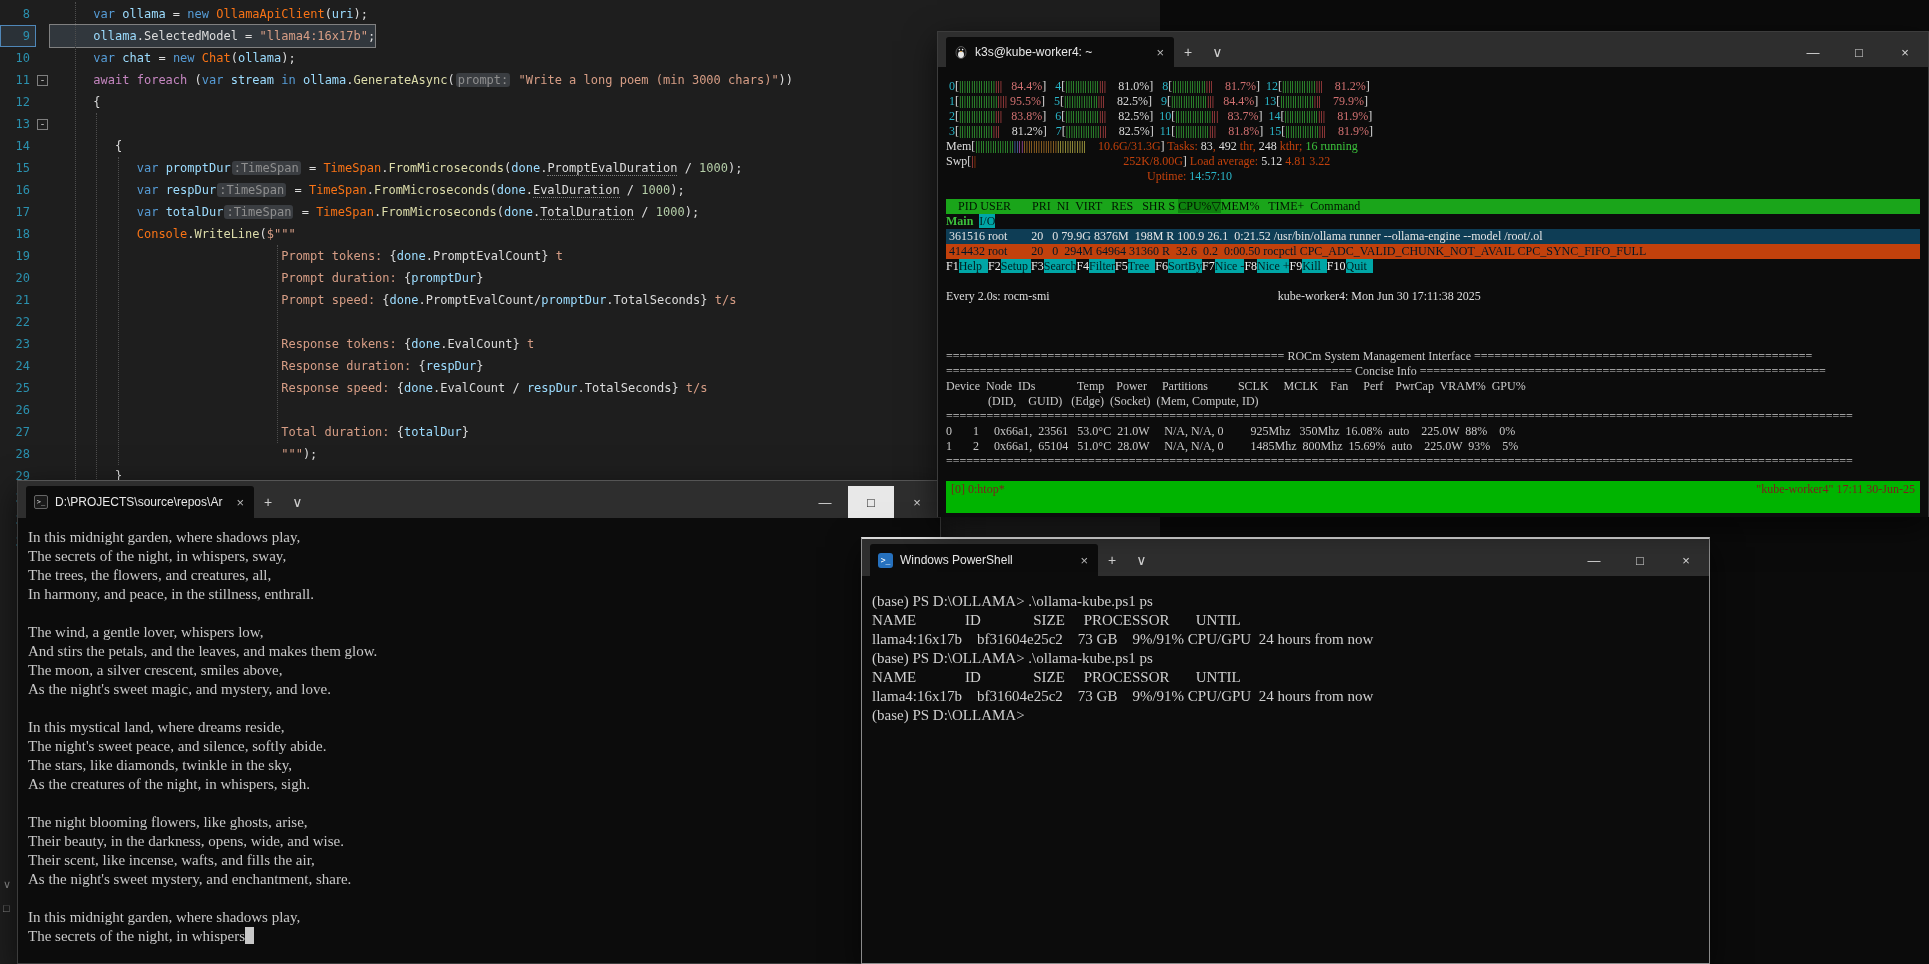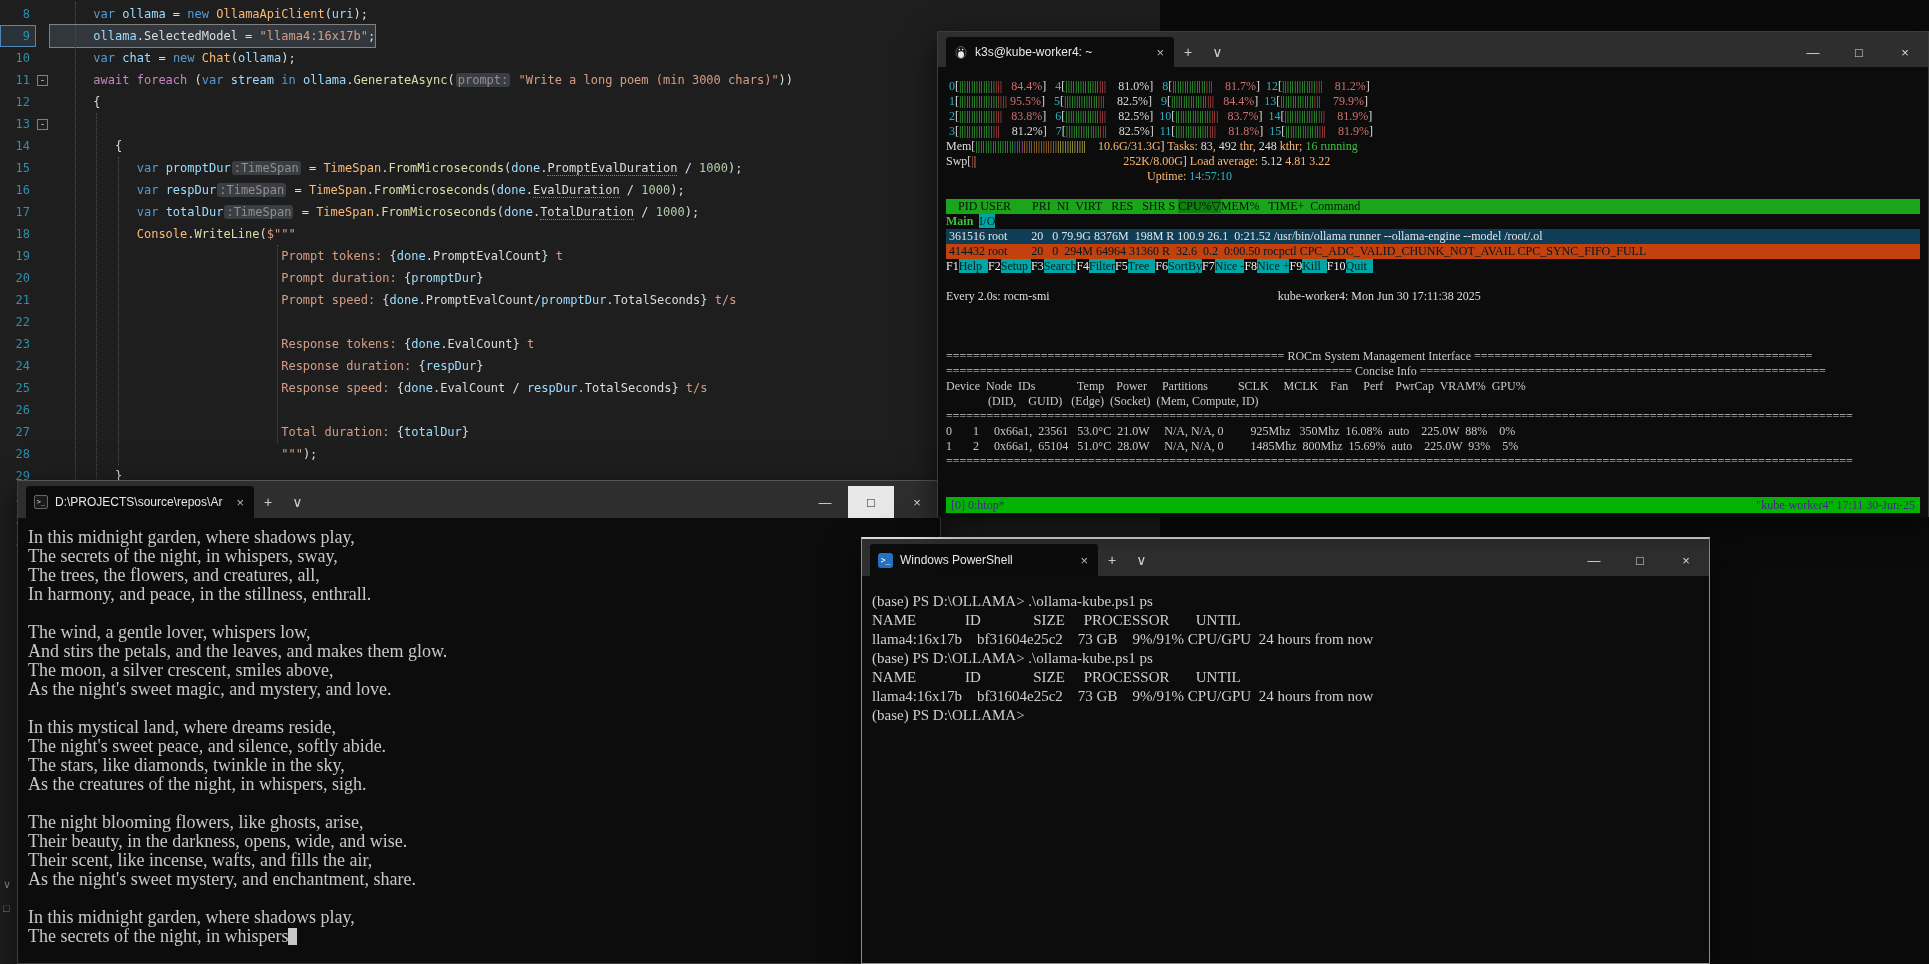--- a/index.html
+++ b/index.html
@@ -10,21 +10,21 @@
   
   #editor-window{left:0;top:0;width:1160px;height:964px;background:#1e1e1e;z-index:1}
   #editor-code{position:relative;font-family:"DejaVu Sans Mono","Liberation Mono",monospace;font-size:12px;line-height:22px;padding-top:3px;color:#dcdcdc}
   #editor-code .tline{height:22px;display:flex}
   #editor-code .ln{width:36px;flex:none;text-align:right;padding-right:6px;color:#2b91af}
   #editor-code .fold{width:14px;flex:none;color:#c0c0c0}
   #editor-code .fold.has{width:11px;height:11px;border:1px solid #7f7f7f;font-size:10px;line-height:8px;text-align:center;align-self:center;margin:0 2px 0 1px;background:#1e1e1e}
   #editor-code .lc{white-space:pre}
   .tline.cur .lc{background:#31373d;box-shadow:0 0 0 1px #808080}
   .tline.cur .ln{color:#d0d0d0;background:#2a3137;box-shadow:inset 0 0 0 1px #4f87b8}
-  .k{color:#569cd6}.c{color:#c586c0}.t{color:#fdba74}.m{color:#dcdcaa}.s{color:#d69d85}.v{color:#9cdcfe}.num{color:#b5cea8}
+  .k{color:#569cd6}.c{color:#c586c0}.t{color:#f97316}.m{color:#dcdcaa}.s{color:#d69d85}.v{color:#9cdcfe}.num{color:#b5cea8}
   .u{border-bottom:1px dotted #808080}
   .vu{color:#9cdcfe;border-bottom:1px dotted #808080}
   .h{color:#8f8f8f;background:#3a3d41;border-radius:3px;padding:0 2px;margin:0 1px}
   .eg{position:absolute;width:0;border-left:1px dotted #4e4e4e}
   .edge-ic{position:absolute;left:3px;color:#8d8d8d;font-size:11px;z-index:2}
 
   
   .twin{background:#0c0c0c;border:1px solid #3c3c3c;box-shadow:0 10px 30px rgba(0,0,0,.6)}
   .titlebar{display:flex;align-items:stretch;background:#2e2e2e;padding-top:5px;padding-left:8px}
   .tab{display:flex;align-items:center;gap:7px;width:228px;background:#0c0c0c;color:#e8e8e8;font-size:12px;padding:0 8px;border-radius:3px 3px 0 0}
@@ -40,33 +40,33 @@
   .ps-icon{width:15px;height:15px;background:#2671be;border-radius:3px;color:#fff;font-size:8px;display:flex;align-items:center;justify-content:center;font-family:"DejaVu Sans Mono",monospace}
   .cmd-icon{width:14px;height:14px;background:#1a1a1a;border:1px solid #666;border-radius:2px;color:#ddd;font-size:7px;display:flex;align-items:center;justify-content:center;font-family:"DejaVu Sans Mono",monospace}
 
   
   #htop-window{left:937px;top:31px;width:992px;height:486px;z-index:4}
   #htop-window .titlebar{}
   #htop-window .tab{height:30px}
   #htop-body{height:450px;display:flex;flex-direction:column;font-size:12px;line-height:15px;padding:12px 8px 4px;color:#c9c9c9}
   #htop-body .tline{height:15px}
   .cy{color:#2ab6c9}.g{color:#3cc23c}.r{color:#d65151}.o{color:#d08c2c}.y{color:#d6cc4f}.bl{color:#5586d6}.mg{color:#cb62cb}
-  .w{color:#dedede}.gy{color:#fdba74}.pr{color:#d07070}.pw{color:#dadada}
+  .w{color:#dedede}.gy{color:#c2410c}.pr{color:#d07070}.pw{color:#dadada}
   .tbm{color:#3cc23c;font-weight:bold}.tbi{background:#00a6a6;color:#002020}
   .fk{color:#f2f2f2}.fl{background:#00a6a6;color:#002020}
   .tline.phdr{background:#1aa51a;color:#001500}
   .tline.phdr .srt{background:#0e810e}
   .tline.prow1{background:#0e3d55;color:#e4e4e4}
   .tline.prow2{background:#c2410c;color:#001626}
-  .tmux{margin-top:auto;background:#00b400;color:#4c1d95;display:flex;justify-content:space-between;height:16px;line-height:16px;font-size:12px;padding:0 5px}
+  .tmux{margin-top:auto;background:#00b400;color:#7f1d1d;display:flex;justify-content:space-between;height:32px;line-height:16px;font-size:12px;padding:0 5px}
 
   
   #poem-window{left:17px;top:480px;width:924px;height:484px;z-index:2;border-top:1px solid #555}
   #poem-window .tab{height:32px}
-  #poem-body{height:445px;padding:10px 0 0 10px;font-size:18px;line-height:19px;color:#c8c8c8}
+  #poem-body{height:445px;padding:10px 0 0 10px;font-size:15px;line-height:19px;color:#c8c8c8}
   #poem-body .tline{height:19px}
   .cursor{display:inline-block;width:9px;height:17px;background:#c8c8c8;vertical-align:-3px}
 
   
   #ps-window{left:861px;top:537px;width:849px;height:427px;z-index:3;border:1px solid #8a8a8a;border-top:2px solid #d9d9d9}
   #ps-window .tab{height:32px}
   #ps-body{height:386px;padding:16px 0 0 10px;font-size:15px;line-height:19px;color:#cfcfcf}
   #ps-body .tline{height:19px}
 </style>
 </head>

